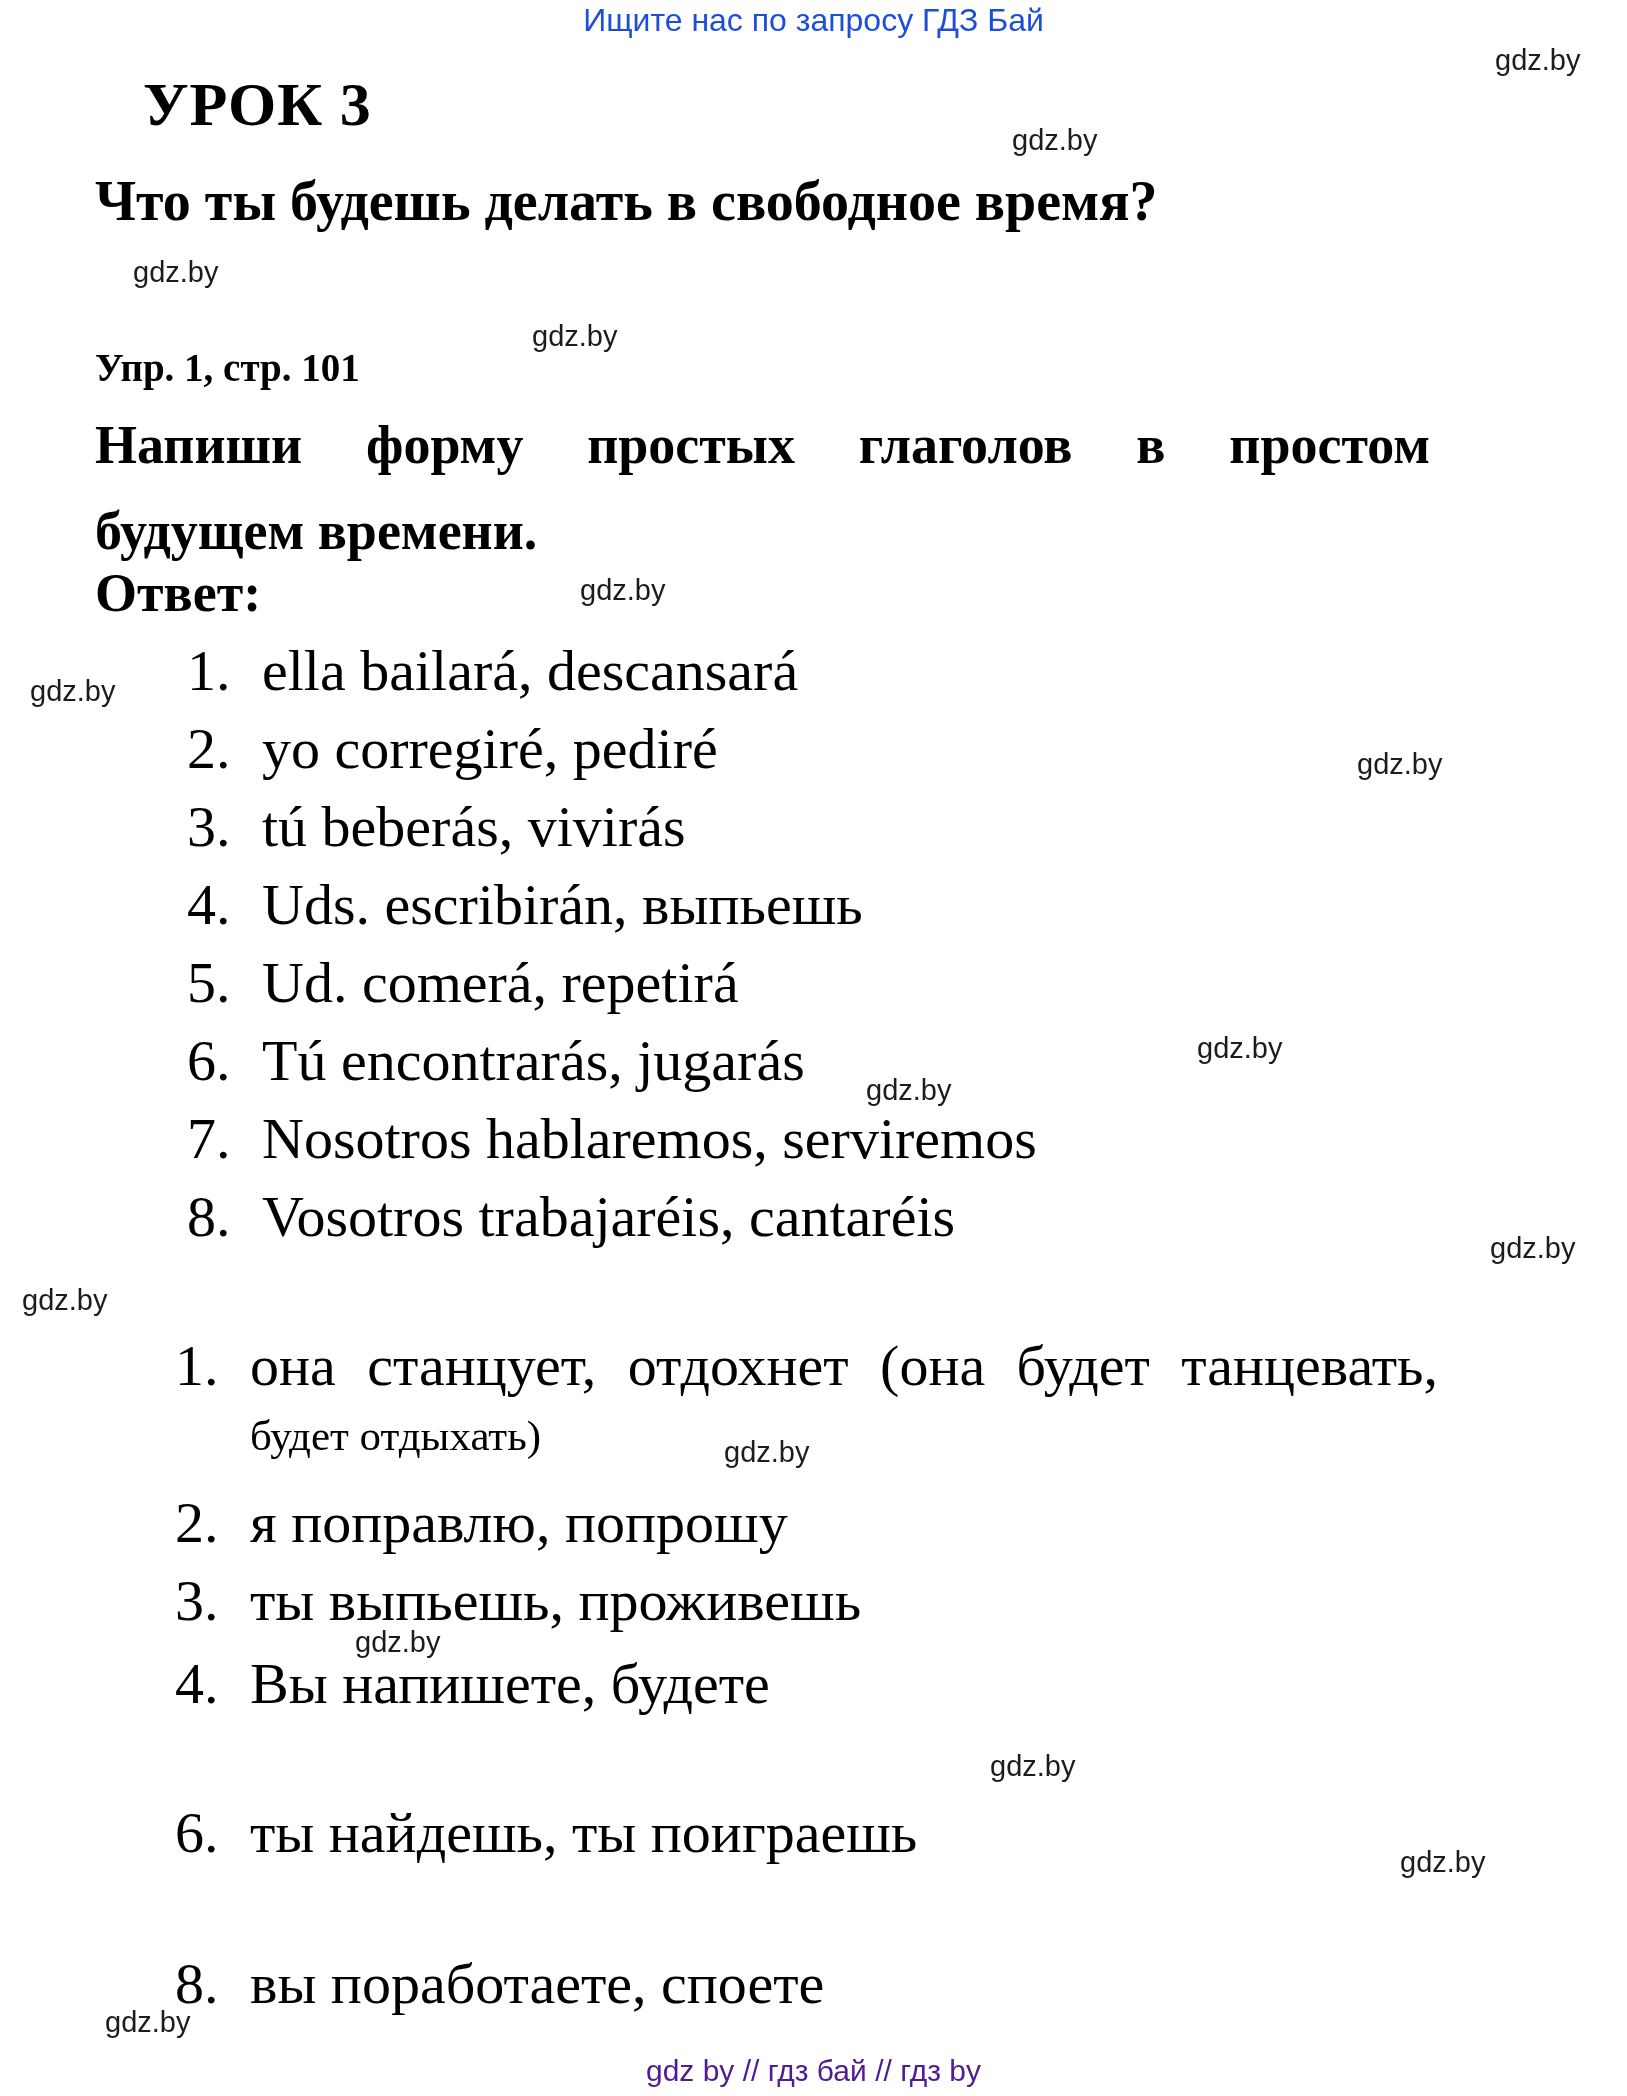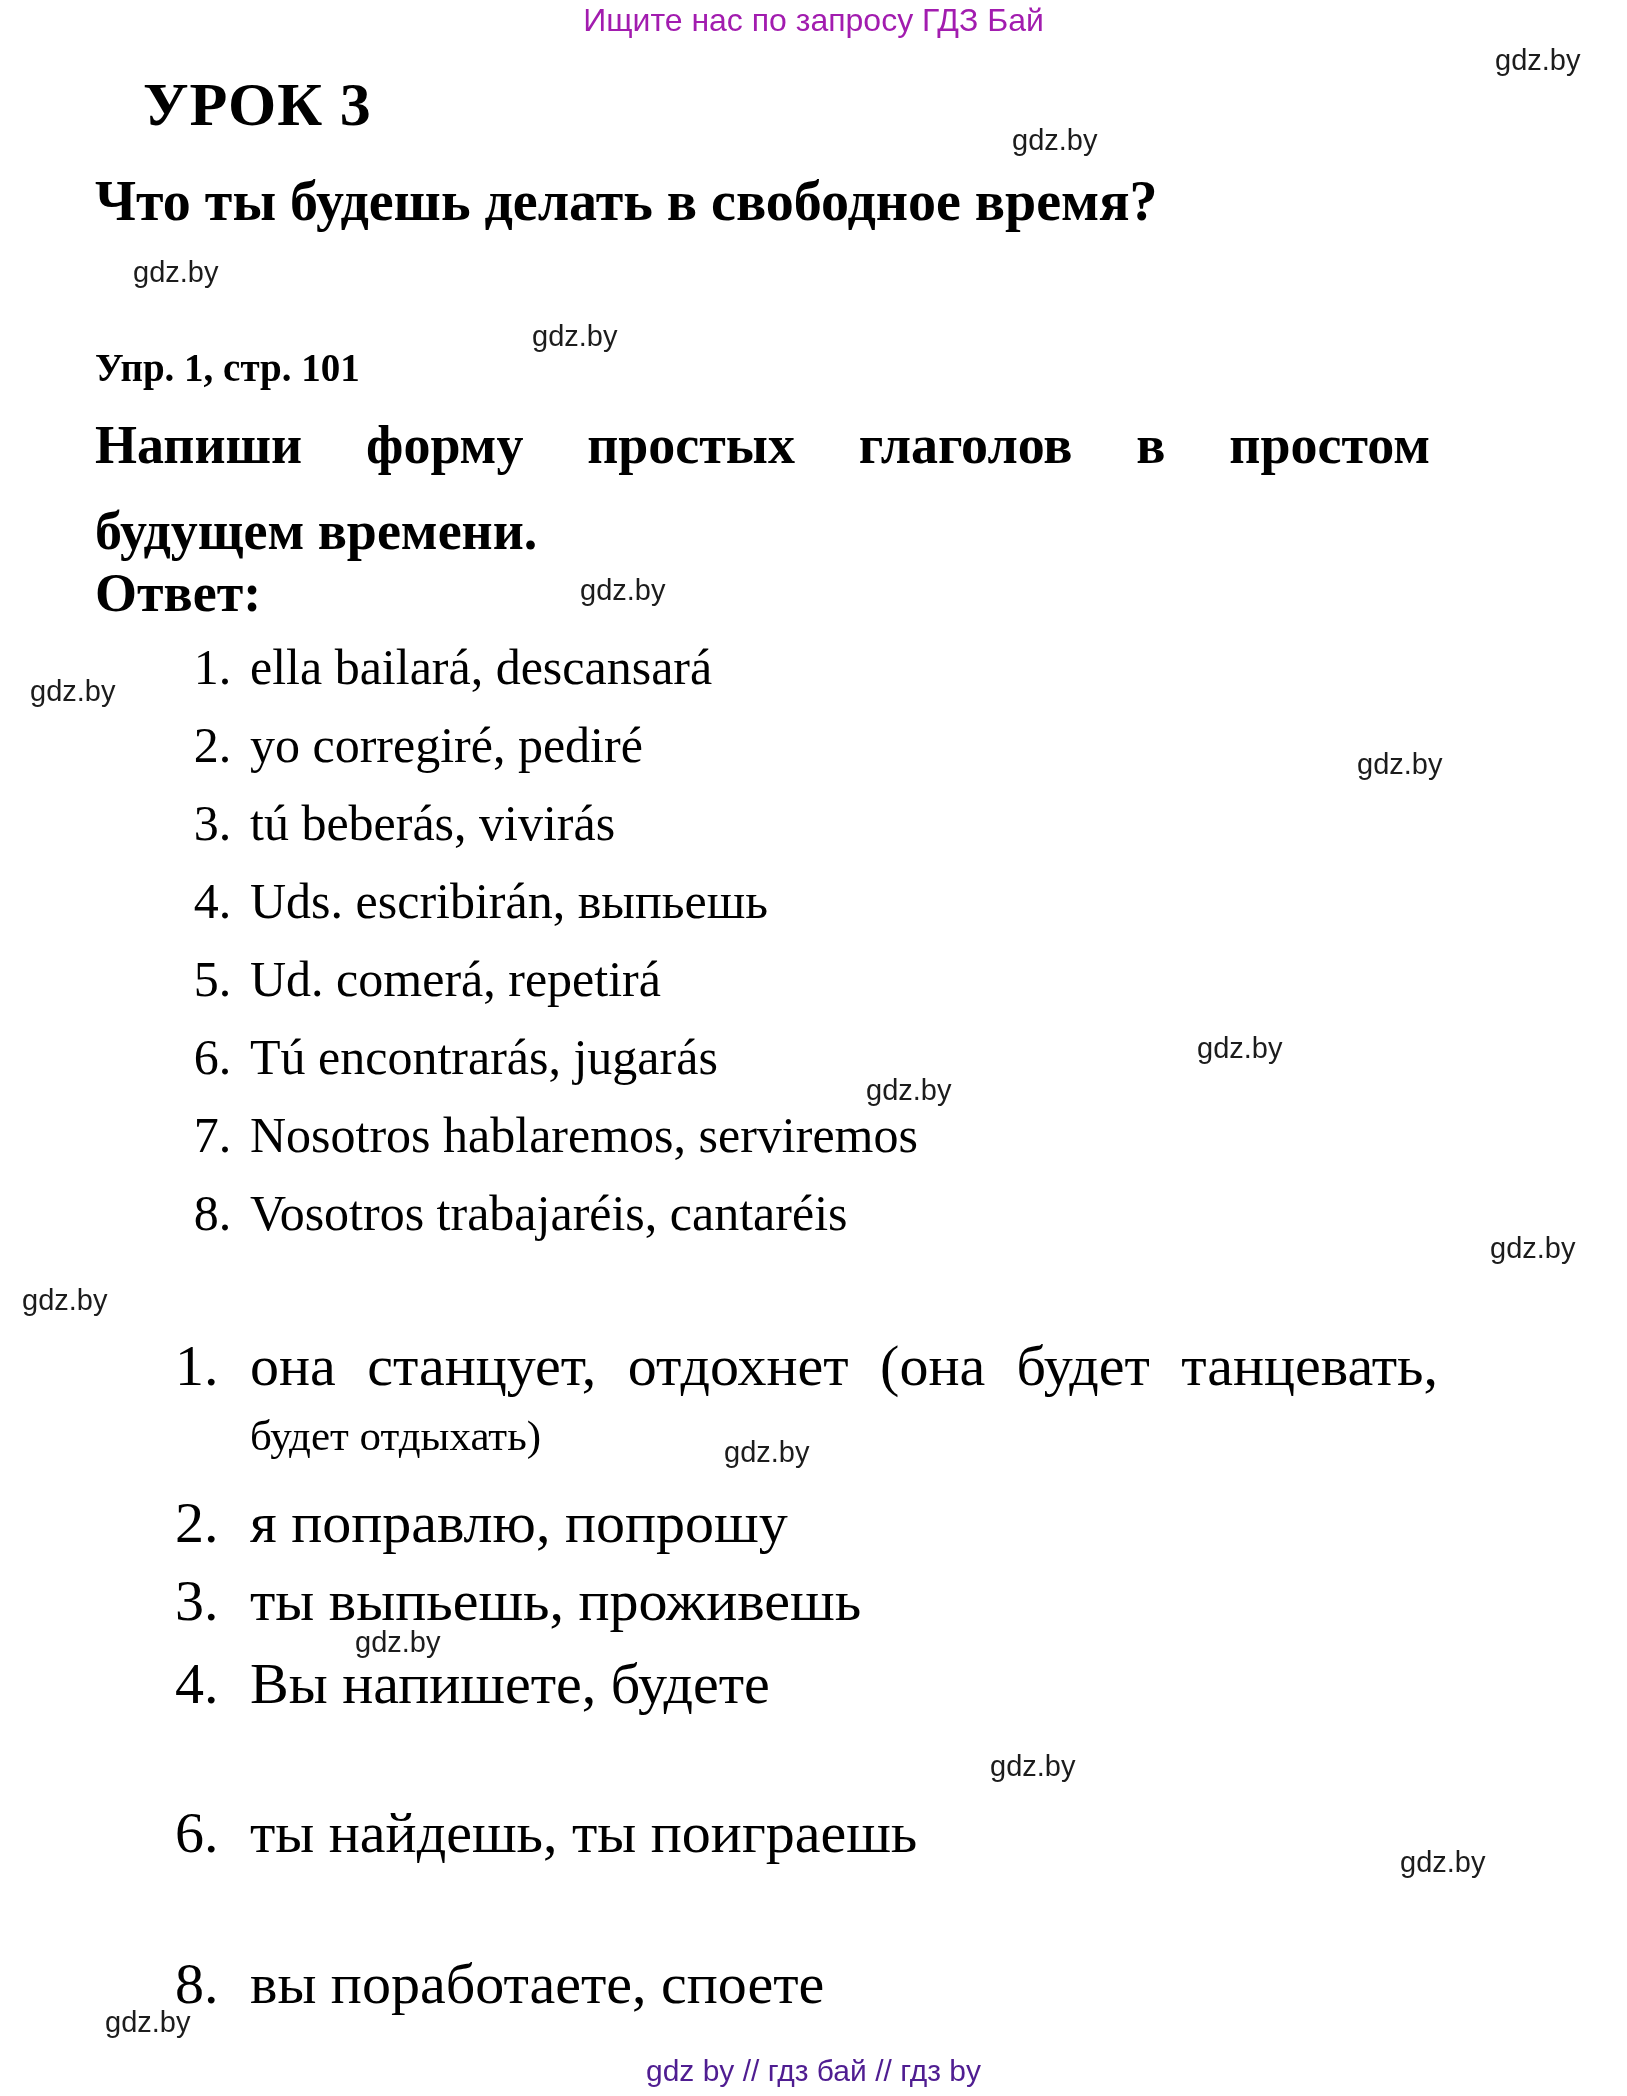--- a/index.html
+++ b/index.html
@@ -1,29 +1,29 @@
 <!DOCTYPE html>
 <html><head>
 <meta charset="utf-8">
 <style>
   html,body{margin:0;padding:0;background:#e8e8e8;}
   #page{position:relative;width:1627px;height:2096px;background:#ffffff;overflow:hidden;
         font-family:"Liberation Serif","DejaVu Serif",serif;color:#000;}
   .abs{position:absolute;line-height:1;white-space:nowrap;}
   .sans{font-family:"Liberation Sans","DejaVu Sans",sans-serif;}
-  .promo{top:4px;left:0;right:0;text-align:center;font-size:32px;color:#a21caf;}
+  .promo{top:4px;left:0;right:0;text-align:center;font-size:32px;color:#1d4ed8;}
   .wm{font-family:"Liberation Sans","DejaVu Sans",sans-serif;font-size:29px;color:#1c1c1c;}
   .h-lesson{left:95px;top:73px;font-size:62px;font-weight:bold;letter-spacing:1px;margin-left:48px;}
   .h-title{left:95px;top:173px;font-size:56px;font-weight:bold;}
   .h-exercise{left:95px;top:348px;font-size:39px;font-weight:bold;}
   .task1{left:95px;top:418px;width:1335px;font-size:54px;font-weight:bold;
          white-space:normal;text-align:justify;text-align-last:justify;}
   .task2{left:95px;top:504px;font-size:54px;font-weight:bold;}
   .h-answer{left:95px;top:566px;font-size:54px;font-weight:bold;}
-  .row-es{left:175px;font-size:50px;text-align:center;}
+  .row-es{left:187px;font-size:58px;}
   .row-ru{left:175px;font-size:58px;}
   .num{display:inline-block;width:75px;}
   .ru1-l1{left:250px;top:1337px;width:1188px;font-size:58px;
           white-space:normal;text-align:justify;text-align-last:justify;}
   .ru1-l2{left:250px;top:1414px;font-size:43px;}
   .footer{left:0;right:0;top:2056px;text-align:center;font-size:30px;color:#4f1d91;}
 </style>
 </head>
 <body>
 

